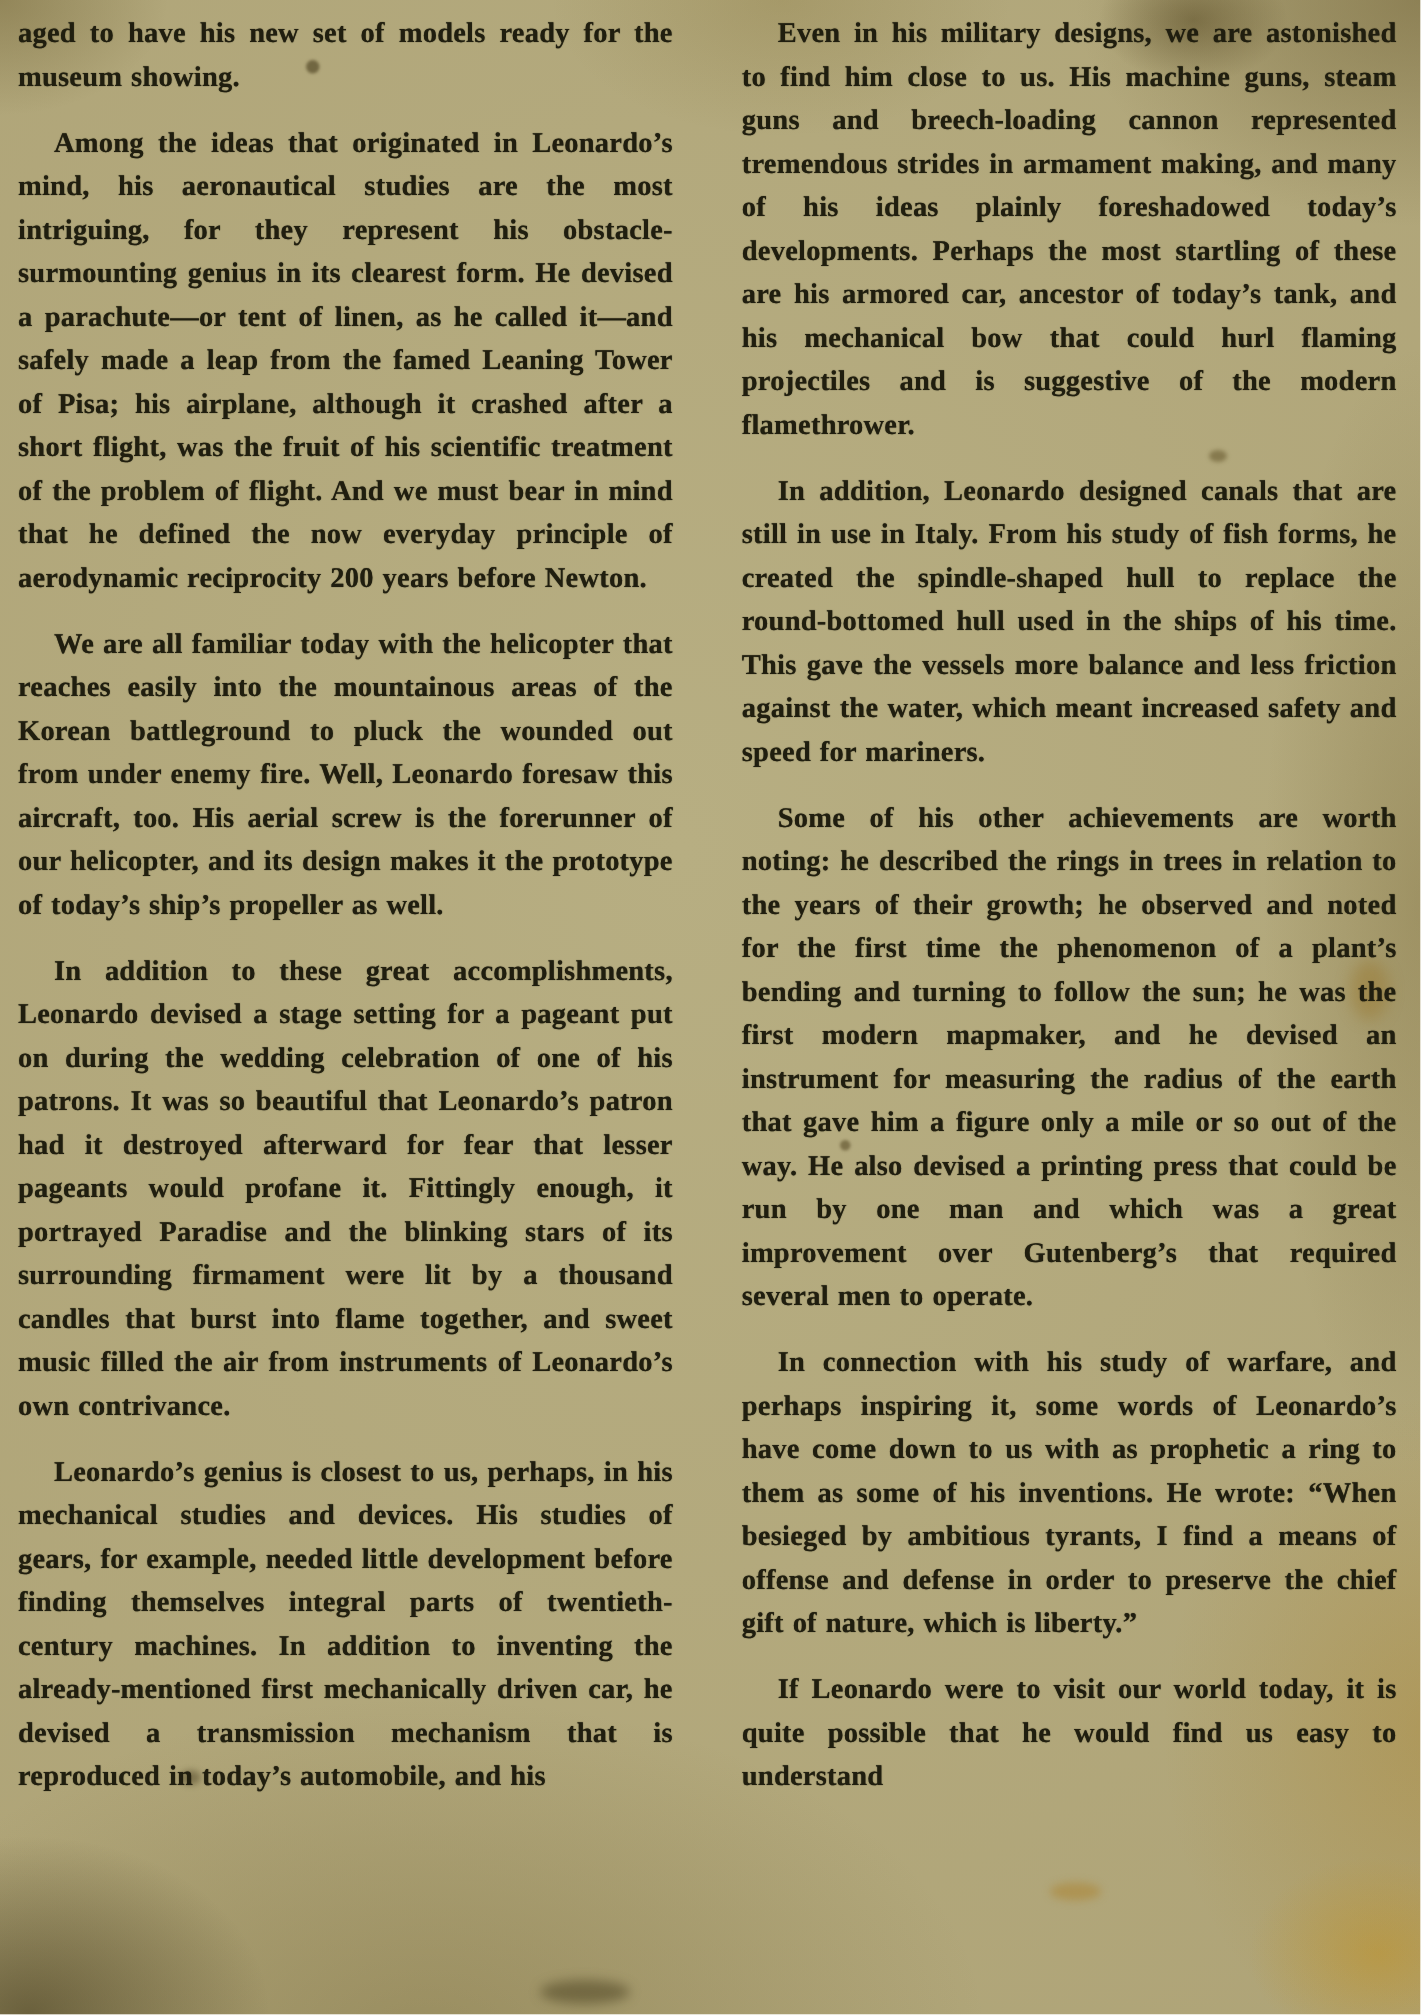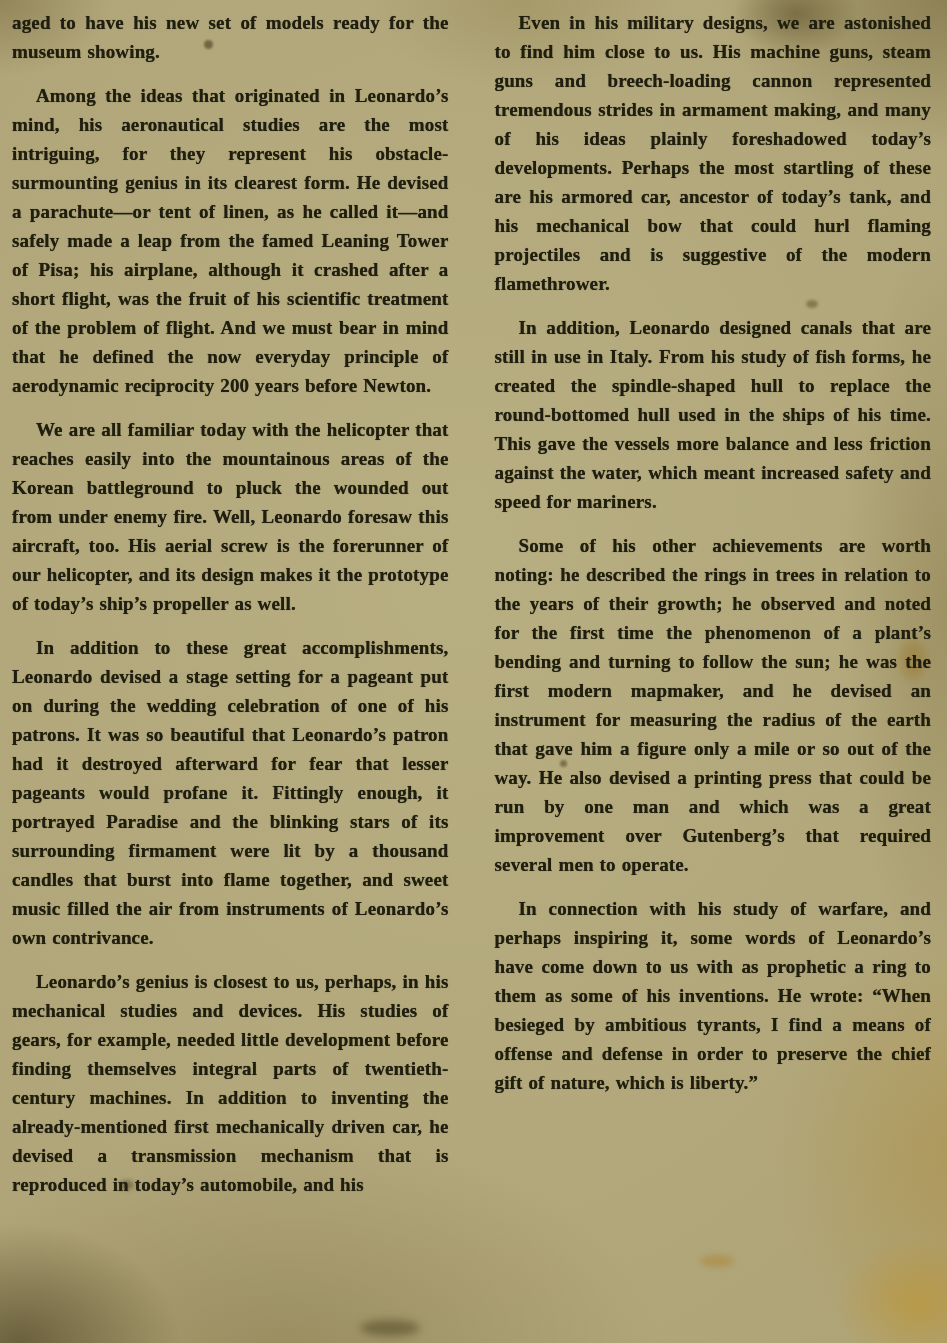--- a/index.html
+++ b/index.html
@@ -90,15 +90,16 @@
       <p>Among the ideas that originated in Leonardo’s mind, his aeronautical studies are the most intriguing, for they represent his obstacle-surmounting genius in its clearest form. He devised a parachute—or tent of linen, as he called it—and safely made a leap from the famed Leaning Tower of Pisa; his airplane, although it crashed after a short flight, was the fruit of his scientific treatment of the problem of flight. And we must bear in mind that he defined the now everyday principle of aerodynamic reciprocity 200 years before Newton.</p>
       <p>We are all familiar today with the helicopter that reaches easily into the mountainous areas of the Korean battleground to pluck the wounded out from under enemy fire. Well, Leonardo foresaw this aircraft, too. His aerial screw is the forerunner of our helicopter, and its design makes it the prototype of today’s ship’s propeller as well.</p>
       <p>In addition to these great accomplishments, Leonardo devised a stage setting for a pageant put on during the wedding celebration of one of his patrons. It was so beautiful that Leonardo’s patron had it destroyed afterward for fear that lesser pageants would profane it. Fittingly enough, it portrayed Paradise and the blinking stars of its surrounding firmament were lit by a thousand candles that burst into flame together, and sweet music filled the air from instruments of Leonardo’s own contrivance.</p>
       <p>Leonardo’s genius is closest to us, perhaps, in his mechanical studies and devices. His studies of gears, for example, needed little development before finding themselves integral parts of twentieth-century machines. In addition to inventing the already-mentioned first mechanically driven car, he devised a transmission mechanism that is reproduced in today’s automobile, and his</p>
     </div>
     <div class="col">
       <p>Even in his military designs, we are astonished to find him close to us. His machine guns, steam guns and breech-loading cannon represented tremendous strides in armament making, and many of his ideas plainly foreshadowed today’s developments. Perhaps the most startling of these are his armored car, ancestor of today’s tank, and his mechanical bow that could hurl flaming projectiles and is suggestive of the modern flamethrower.</p>
       <p>In addition, Leonardo designed canals that are still in use in Italy. From his study of fish forms, he created the spindle-shaped hull to replace the round-bottomed hull used in the ships of his time. This gave the vessels more balance and less friction against the water, which meant increased safety and speed for mariners.</p>
       <p>Some of his other achievements are worth noting: he described the rings in trees in relation to the years of their growth; he observed and noted for the first time the phenomenon of a plant’s bending and turning to follow the sun; he was the first modern mapmaker, and he devised an instrument for measuring the radius of the earth that gave him a figure only a mile or so out of the way. He also devised a printing press that could be run by one man and which was a great improvement over Gutenberg’s that required several men to operate.</p>
       <p>In connection with his study of warfare, and perhaps inspiring it, some words of Leonardo’s have come down to us with as prophetic a ring to them as some of his inventions. He wrote: “When besieged by ambitious tyrants, I find a means of offense and defense in order to preserve the chief gift of nature, which is liberty.”</p>
+      <p>If Leonardo were to visit our world today, it is quite possible that he would find us easy to understand</p>
     </div>
   </div>
 </div>
 
 </body></html>

